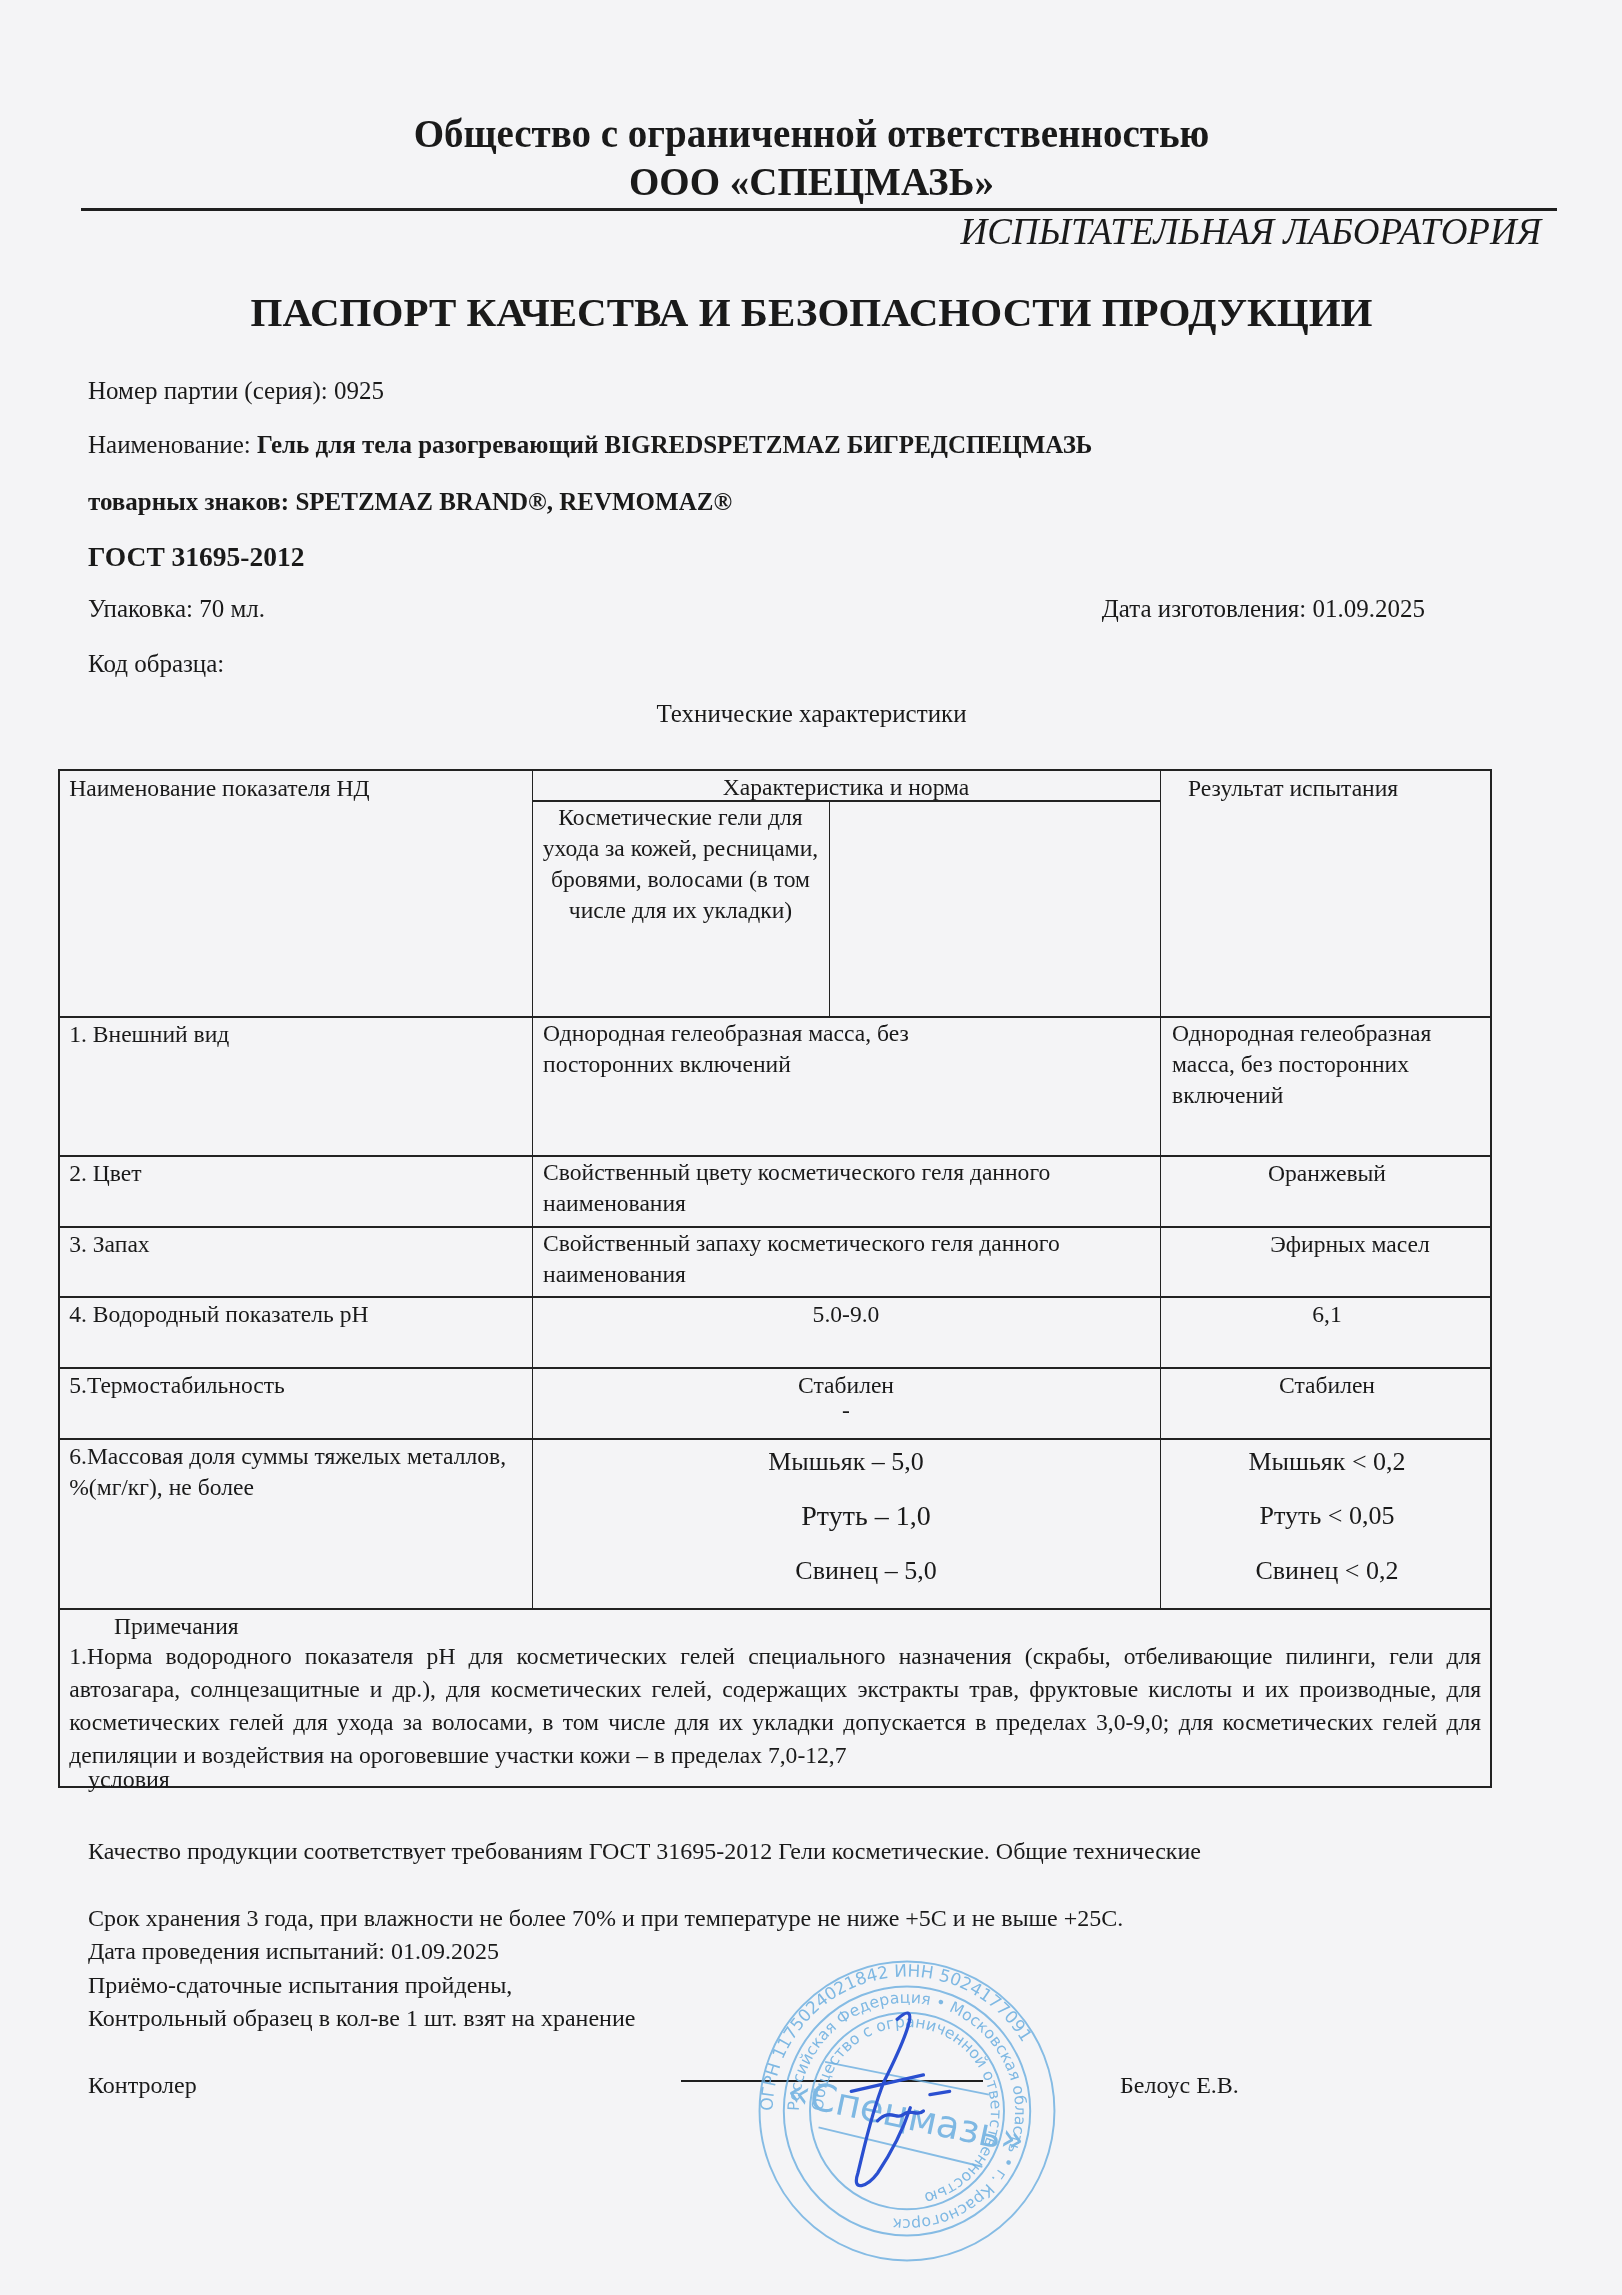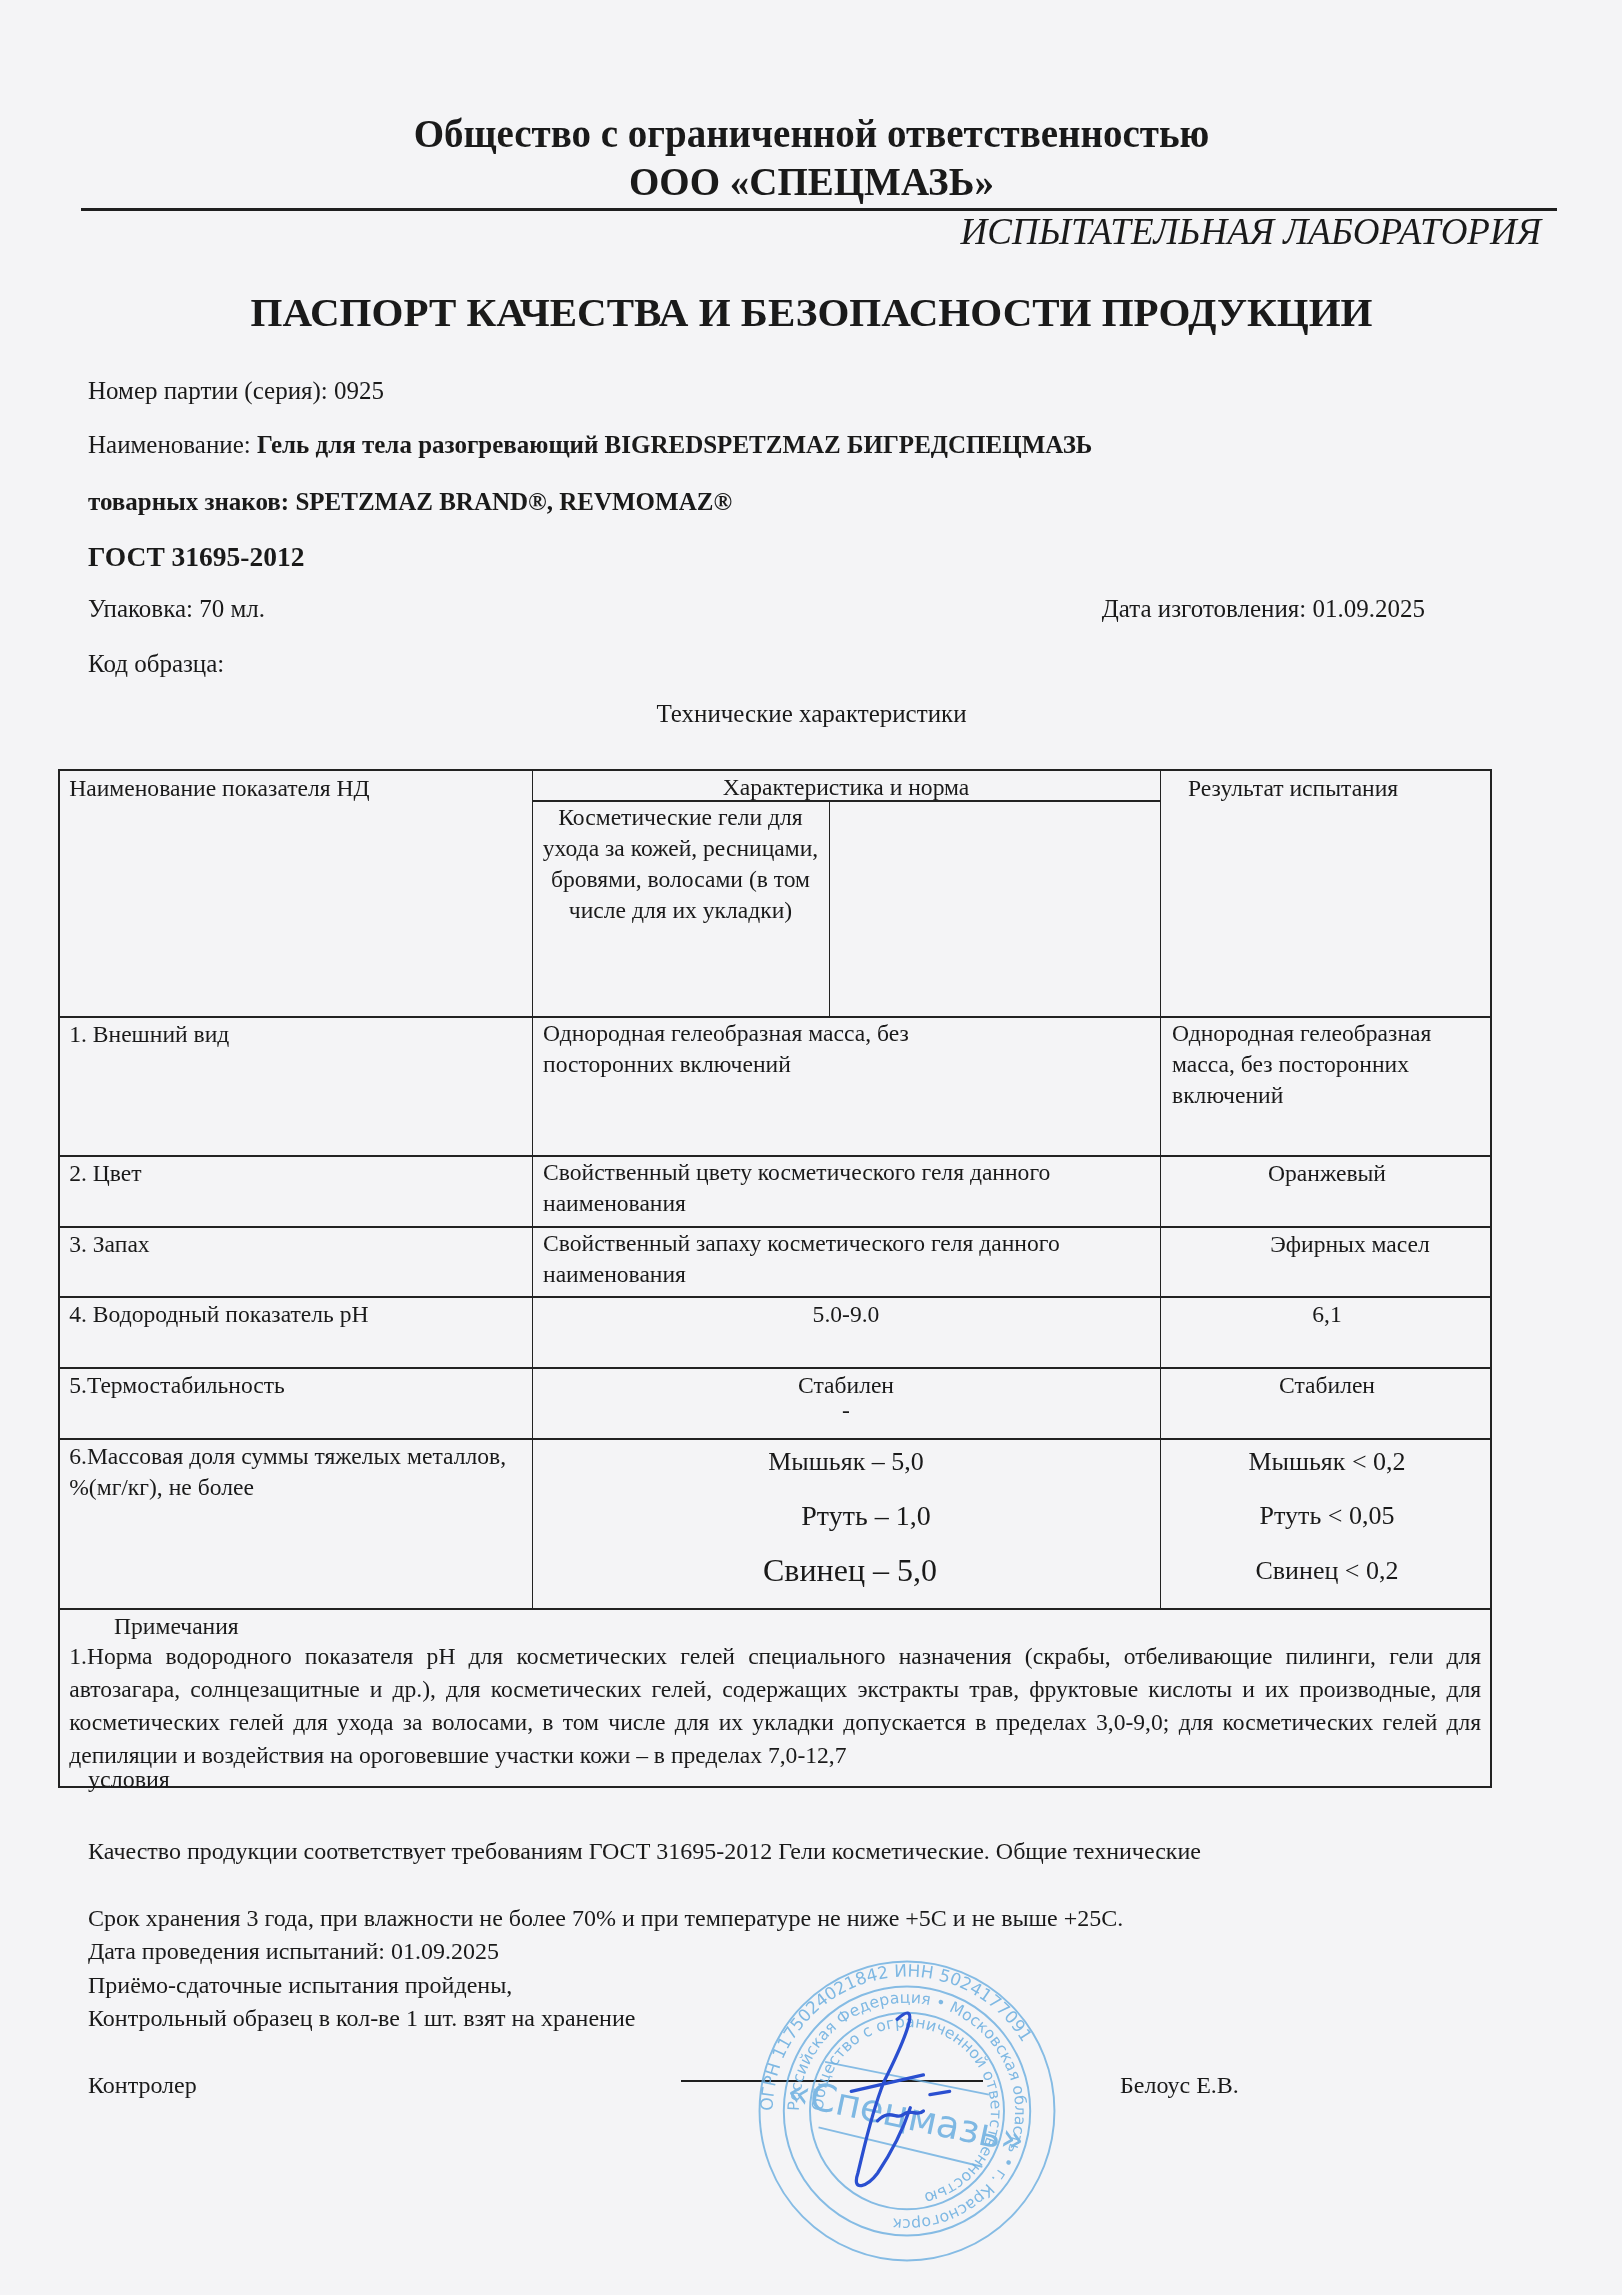--- a/index.html
+++ b/index.html
@@ -116,21 +116,21 @@
   <div class="cell center" style="left:1102px; top:527px; width:330px;">6,1</div>
 
   <div class="cell" style="left:9.2px; top:598px; width:458px;">5.Термостабильность</div>
   <div class="cell center" style="left:472px; top:598px; width:628px;">Стабилен</div>
   <div class="cell center" style="left:472px; top:623px; width:628px;">-</div>
   <div class="cell center" style="left:1102px; top:598px; width:330px;">Стабилен</div>
 
   <div class="cell" style="left:9.2px; top:670px; width:458px; line-height:31px;">6.Массовая доля суммы тяжелых металлов, %(мг/кг), не более</div>
   <div class="cell center" style="left:472px; top:674px; width:628px; font-size:26px;">Мышьяк – 5,0</div>
   <div class="cell center" style="left:464px; top:728px; width:628px; font-size:28px;margin-left:28px;">Ртуть – 1,0</div>
-  <div class="cell center" style="left:472px; top:783px; width:628px; font-size:32px;padding-left:8px;">Свинец – 5,0</div>
+  <div class="cell center" style="left:488px; top:783px; width:628px; font-size:26px;padding-left:8px;">Свинец – 5,0</div>
   <div class="cell center" style="left:1102px; top:674px; width:330px; font-size:26px;font-family:Liberation Serif, serif;">Мышьяк &lt; 0,2</div>
   <div class="cell center" style="left:1102px; top:728px; width:330px; font-size:26px;">Ртуть &lt; 0,05</div>
   <div class="cell center" style="left:1102px; top:783px; width:330px; font-size:26px;">Свинец &lt; 0,2</div>
 
   <div class="cell" style="left:54px; top:840px; width:393px; line-height:30px;">Примечания</div>
   <div class="cell notes-body" style="left:9.2px; top:869px; width:1412px; line-height:33px;">1.Норма водородного показателя pH для косметических гелей специального назначения (скрабы, отбеливающие пилинги, гели для автозагара, солнцезащитные и др.), для косметических гелей, содержащих экстракты трав, фруктовые кислоты и их производные, для косметических гелей для ухода за волосами, в том числе для их укладки допускается в пределах 3,0-9,0; для косметических гелей для депиляции и воздействия на ороговевшие участки кожи – в пределах 7,0-12,7</div>
 </div>
 
 <div class="abs bottom" style="top:1836px;">Качество продукции соответствует требованиям    ГОСТ 31695-2012 Гели косметические. Общие технические</div>
 <div class="abs bottom" style="top:1764px;">условия</div>

